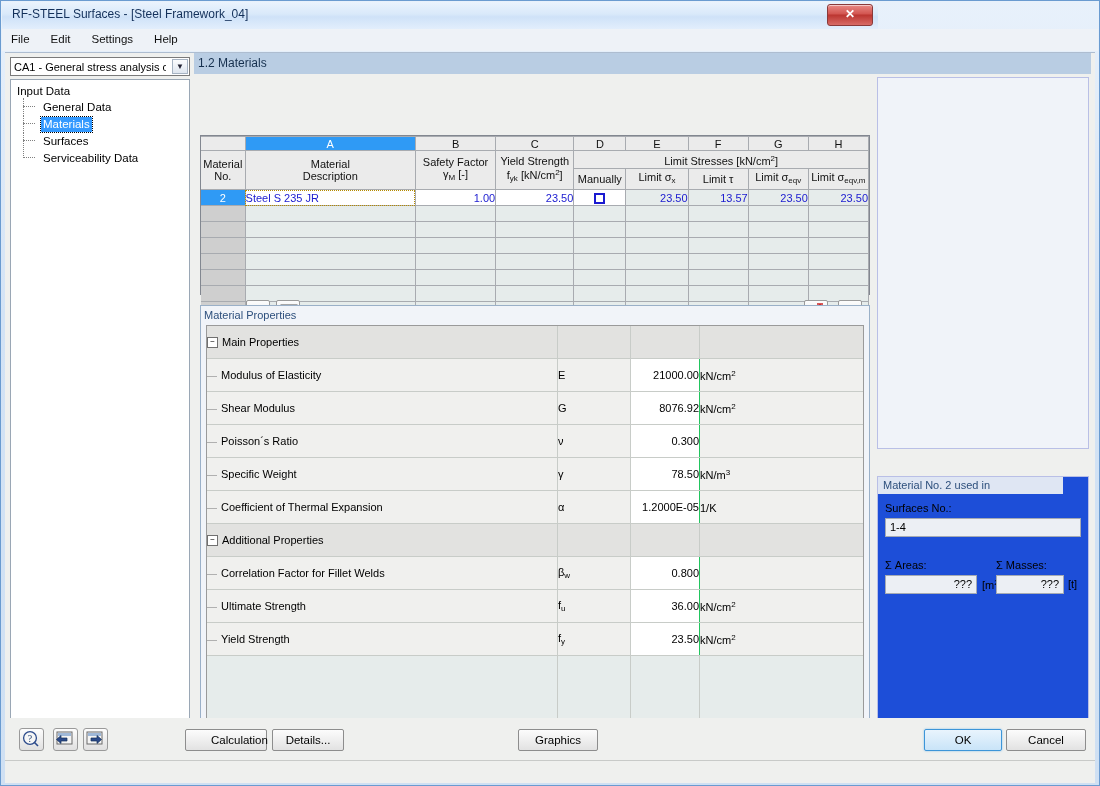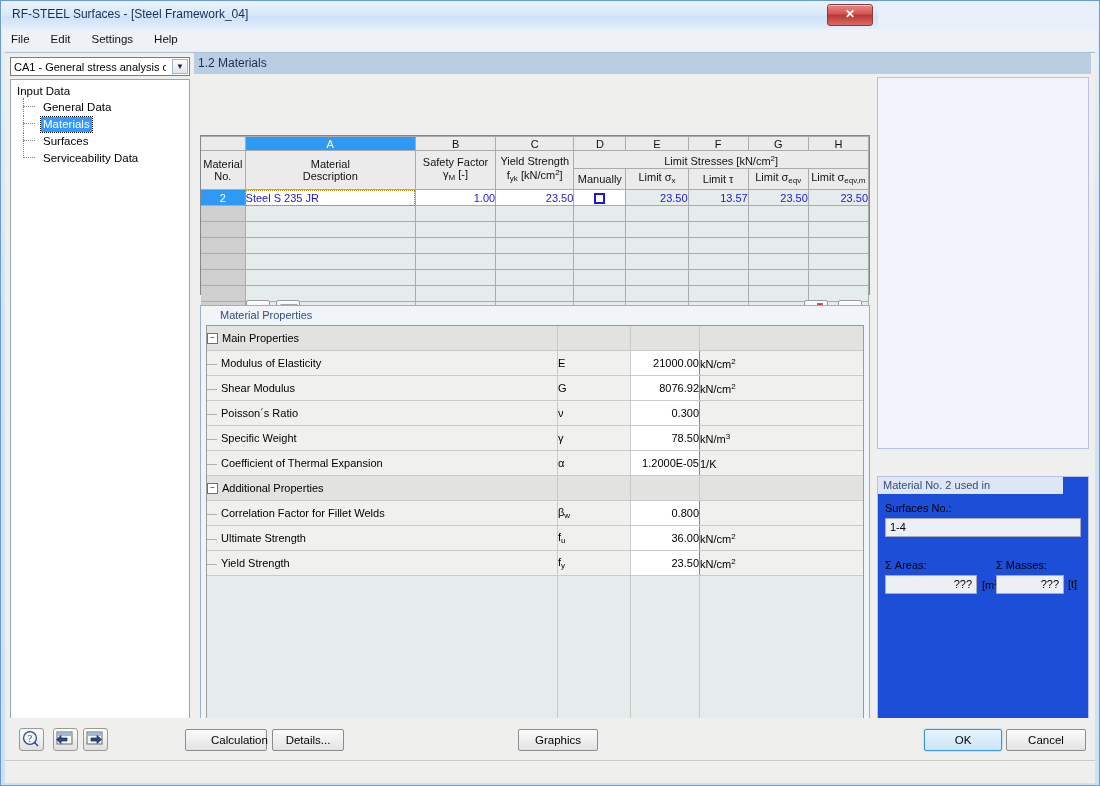--- a/index.html
+++ b/index.html
@@ -131,29 +131,29 @@
     border:1px solid #9a9a9a;border-radius:2px;box-sizing:border-box;
     cursor:pointer;
   }
   .tbtn svg{position:absolute;left:3px;top:2px;}
   
   .propbox{
     position:absolute;left:6px;top:230px;width:670px;height:444px;
     border:1px solid #9ab0c8;background:#f1f4f9;box-sizing:border-box;
   }
   .propbox .caption{
-    position:absolute;left:19px;top:3px;font-size:11px;color:#2d4f7c;
+    position:absolute;left:3px;top:3px;font-size:11px;color:#2d4f7c;
   }
   .proptable{
     position:absolute;left:5px;top:19px;width:658px;height:418px;
     background:#e6eceb;border:1px solid #9a9a9a;box-sizing:border-box;overflow:hidden;
   }
   table.ptbl{border-collapse:collapse;table-layout:fixed;width:656px;}
   table.ptbl td{
-    font-size:11px;padding:0;height:24px;border-bottom:1px solid #c8ccc8;
+    font-size:11px;padding:0;height:32px;border-bottom:1px solid #c8ccc8;
     white-space:nowrap;overflow:hidden;
   }
   td.p-name{width:350px;padding-left:4px;background:#f0f0ee;color:#000;}
   td.p-name.group{background:#e2e2e0;font-weight:normal;}
   td.p-sym{width:72px;padding-left:4px;background:#f0f0ee;border-left:1px solid #c8ccc8;color:#000;}
   td.p-val{width:68px;text-align:right;padding-right:4px;background:#fff;border-left:1px solid #c8ccc8;color:#000;}
   td.p-unit{padding-left:4px;background:#f0f0ee;border-left:1px solid #22c55e;color:#000;}
   tr.grouprow td{background:#e2e2e0;}
   tr.grouprow td.p-sym,tr.grouprow td.p-val,tr.grouprow td.p-unit{background:#e2e2e0;border-left:1px solid #c8ccc8;}
   .expander{

